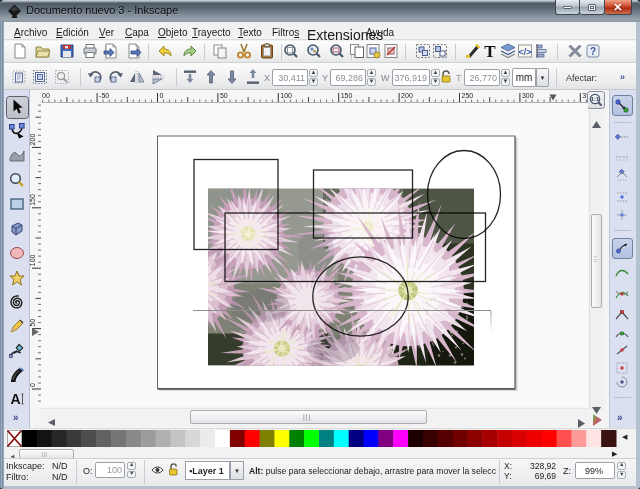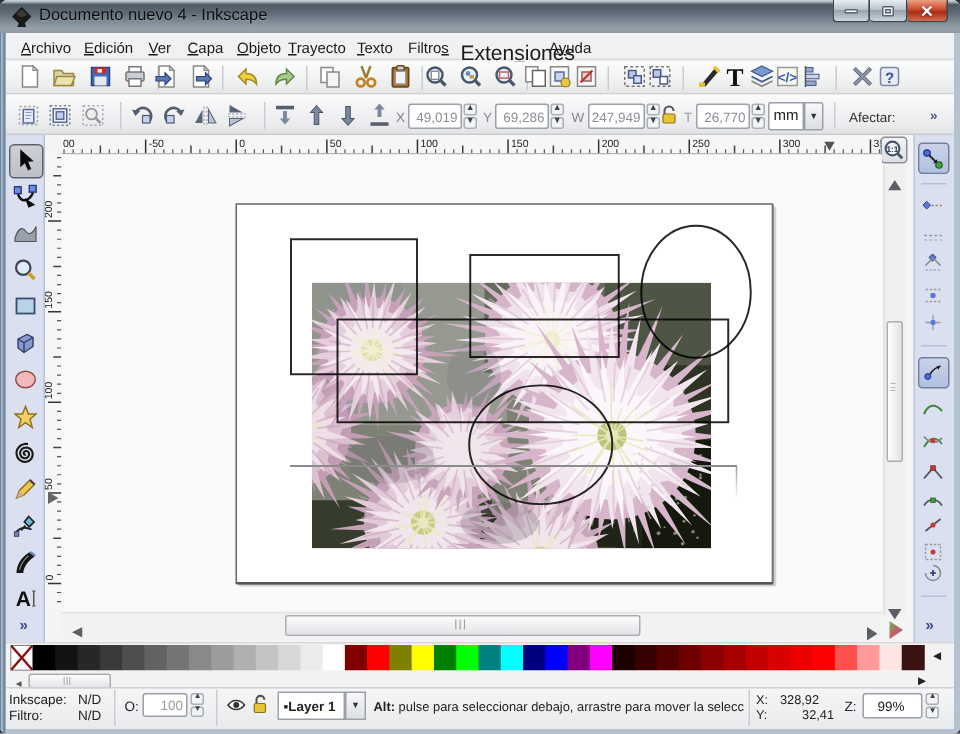--- a/index.html
+++ b/index.html
@@ -13,21 +13,21 @@
 </style></head><body>
 
 <div class="abs" style="left:0;top:0;width:640px;height:489px;background:linear-gradient(90deg,#5a6c84 0px,#a8b8c8 1px,#8aa0b4 2px,#6d839b 3px,#b4c2d0 4px) ;"></div>
 <div class="abs" style="left:4px;top:22px;width:632px;height:464px;background:#eff1f3;"></div>
 <div class="abs" style="left:0;top:0;width:640px;height:22px;
 background:linear-gradient(180deg,#cdd6dd 0%,#aeb9c3 5%,#4f5a64 14%,#5f6b76 40%,#7d8a95 65%,#96a1ac 88%,#8d98a3 100%);"></div>
 <svg class="abs" style="left:7px;top:4px;" width="15" height="15" viewBox="0 0 15 15">
 <path d="M7.5 0.5 L14 7 L9.5 11.5 L10.5 14 L4.5 14 L5.5 11.5 L1 7 Z" fill="#1a1a1a"></path>
 <path d="M7.5 2.2 L11.2 5.8 L7.5 7.6 L3.8 5.8 Z" fill="#3a3a3a"></path>
   </svg>
-<div class="abs" style="left:26px;top:4px;font-size:11px;color:#0c0c0e;text-shadow:0 1px 1px rgba(255,255,255,0.25);">Documento nuevo 4 - Inkscape</div>
+<div class="abs" style="left:26px;top:4px;font-size:11px;color:#0c0c0e;text-shadow:0 1px 1px rgba(255,255,255,0.25);">Documento nuevo 3 - Inkscape</div>
 <div class="abs" style="left:555px;top:0;width:77px;height:15px;display:flex;">
 <div style="width:28px;height:15px;background:linear-gradient(180deg,#e8edf2,#b9c3cc 45%,#98a3ae 50%,#cdd5dc);border:1px solid #3c4650;border-top:none;border-radius:0 0 3px 3px;display:flex;align-items:center;justify-content:center;">
       <div style="width:9px;height:3px;background:#fff;border:1px solid #5a646e;border-radius:1px;"></div>
     </div>
 <div style="width:27px;height:15px;background:linear-gradient(180deg,#e8edf2,#b9c3cc 45%,#98a3ae 50%,#cdd5dc);border:1px solid #3c4650;border-top:none;border-left:none;border-radius:0 0 3px 3px;display:flex;align-items:center;justify-content:center;">
       <div style="width:8px;height:7px;border:1px solid #5a646e;background:#eef2f5;border-radius:1px;">
         <div style="width:4px;height:3px;border:1px solid #5a646e;margin:1px auto;"></div>
       </div>
     </div>
 <div style="width:30px;height:15px;background:linear-gradient(180deg,#eda184,#cf4f32 42%,#ab2d14 58%,#cf6f4e);border:1px solid #3c4650;border-top:none;border-left:none;border-radius:0 0 3px 3px;display:flex;align-items:center;justify-content:center;color:#fff;font-size:11px;font-weight:bold;text-shadow:0 1px 2px #7a1a08;">✕</div>
@@ -217,33 +217,33 @@
       <path d="M8 1.5 l4 4.5 h-2.5 v8 h-3 v-8 H4 z" fill="#7a88a0" stroke="#4a5568" stroke-width="0.7"></path>
     </svg></div>
 <div class="abs" style="left:224.0px;top:69px;"><svg width="16" height="16" viewBox="0 0 16 16">
       <path d="M8 14.5 l4 -4.5 h-2.5 v-8 h-3 v8 H4 z" fill="#7a88a0" stroke="#4a5568" stroke-width="0.7"></path>
     </svg></div>
 <div class="abs" style="left:245.0px;top:69px;"><svg width="16" height="16" viewBox="0 0 16 16">
       <rect x="2" y="12.5" width="12" height="2.4" fill="#55606e"></rect>
       <path d="M8 11 l3.5 -4 h-2.2 v-5 h-2.6 v5 H4.5 z" fill="#7a88a0" transform="rotate(180 8 5.5)"></path>
     </svg></div>
 <div class="lbl" style="left:264px;top:73px;color:#82878e;">X</div>
-<div class="spin" style="left:272px;top:69px;width:36px;height:17px;color:#8a8f96;">49,019</div>
+<div class="spin" style="left:272px;top:69px;width:36px;height:17px;color:#8a8f96;">30,411</div>
 <div class="spinbtn" style="left:309px;top:69px;height:8px;"></div>
 <div class="spinbtn" style="left:309px;top:78px;height:8px;"></div>
 <div class="abs" style="left:310.5px;top:68.5px;font-size:6px;color:#444;">▲</div>
 <div class="abs" style="left:310.5px;top:77.5px;font-size:6px;color:#444;">▼</div>
 <div class="lbl" style="left:322px;top:73px;color:#82878e;">Y</div>
 <div class="spin" style="left:330px;top:69px;width:36px;height:17px;color:#8a8f96;">69,286</div>
 <div class="spinbtn" style="left:367px;top:69px;height:8px;"></div>
 <div class="spinbtn" style="left:367px;top:78px;height:8px;"></div>
 <div class="abs" style="left:368.5px;top:68.5px;font-size:6px;color:#444;">▲</div>
 <div class="abs" style="left:368.5px;top:77.5px;font-size:6px;color:#444;">▼</div>
 <div class="lbl" style="left:381px;top:73px;color:#82878e;">W</div>
-<div class="spin" style="left:392px;top:69px;width:38px;height:17px;color:#8a8f96;">247,949</div>
+<div class="spin" style="left:392px;top:69px;width:38px;height:17px;color:#8a8f96;">376,919</div>
 <div class="spinbtn" style="left:431px;top:69px;height:8px;"></div>
 <div class="spinbtn" style="left:431px;top:78px;height:8px;"></div>
 <div class="abs" style="left:432.5px;top:68.5px;font-size:6px;color:#444;">▲</div>
 <div class="abs" style="left:432.5px;top:77.5px;font-size:6px;color:#444;">▼</div>
 <svg class="abs" style="left:441px;top:70px;" width="11" height="13" viewBox="0 0 11 13">
 <path d="M2 6 V4 a3 3 0 0 1 6 0" fill="none" stroke="#555" stroke-width="1.4"></path>
 <rect x="1" y="6" width="8" height="6" rx="1" fill="#e8c530" stroke="#8a7415" stroke-width="0.8"></rect>
   </svg>
 <div class="lbl" style="left:456px;top:73px;color:#999;">T</div>
 <div class="spin" style="left:464px;top:69px;width:36px;height:17px;color:#8a8f96;">26,770</div>
@@ -1042,19 +1042,19 @@
 <rect x="1.5" y="7" width="7.5" height="6" rx="1" fill="#e8c530" stroke="#8a7415" stroke-width="0.8"></rect>
   </svg>
 <div class="abs" style="left:185px;top:461px;width:45px;height:19px;background:#fff;border:1px solid #9aa0a8;font-size:9px;font-weight:bold;color:#222;display:flex;align-items:center;">
     <span style="margin-left:3px;">▪Layer 1</span>
   </div>
 <div class="abs" style="left:230px;top:461px;width:14px;height:19px;background:linear-gradient(180deg,#f8f8f9,#dcdee2);border:1px solid #9aa0a8;font-size:6px;color:#333;display:flex;align-items:center;justify-content:center;">▼</div>
 <div class="abs" style="left:249px;top:466px;font-size:8.6px;color:#222;white-space:nowrap;width:247px;overflow:hidden;"><b>Alt:</b> pulse para seleccionar debajo, arrastre para mover la selecci</div>
 <div class="sep-v" style="left:499px;top:460px;height:24px;"></div>
 <div class="abs" style="left:504px;top:460.5px;font-size:8.5px;color:#222;">X:</div>
 <div class="abs" style="left:504px;top:470.5px;font-size:8.5px;color:#222;">Y:</div>
-<div class="abs" style="left:520px;top:460.5px;font-size:8.5px;color:#222;width:36px;text-align:left;">328,92</div>
-<div class="abs" style="left:520px;top:470.5px;font-size:8.5px;color:#222;width:36px;text-align:right;">32,41</div>
+<div class="abs" style="left:520px;top:460.5px;font-size:8.5px;color:#222;width:36px;text-align:right;">328,92</div>
+<div class="abs" style="left:520px;top:470.5px;font-size:8.5px;color:#222;width:36px;text-align:right;">69,69</div>
 <div class="abs" style="left:563px;top:466px;font-size:9px;color:#222;">Z:</div>
 <div class="spin" style="left:575px;top:462px;width:40px;height:17px;color:#222;justify-content:center;">99%</div>
 <div class="spinbtn" style="left:617px;top:462px;height:8px;"></div>
 <div class="spinbtn" style="left:617px;top:471px;height:8px;"></div>
 <div class="abs" style="left:619px;top:461px;font-size:5.5px;color:#444;">▲</div>
 <div class="abs" style="left:619px;top:470.5px;font-size:5.5px;color:#444;">▼</div>
 </body></html>

